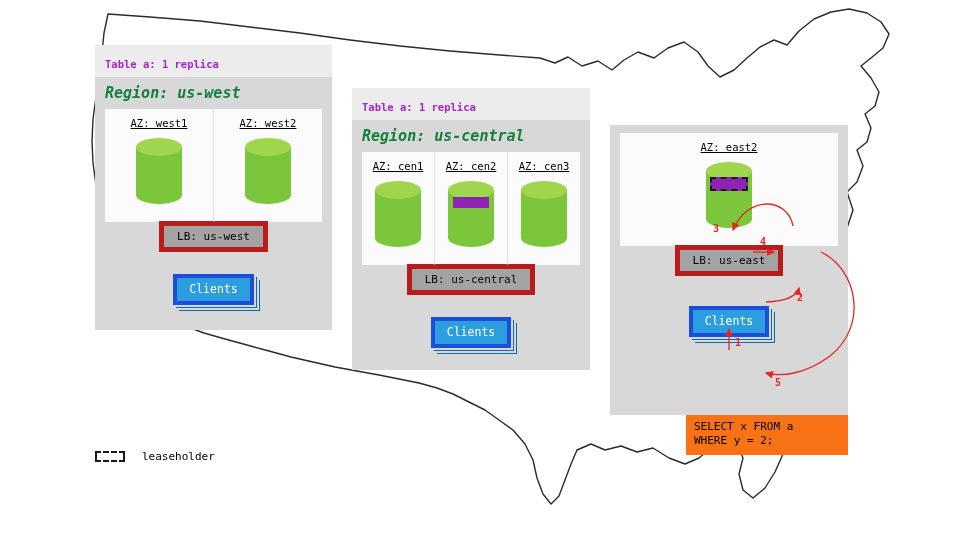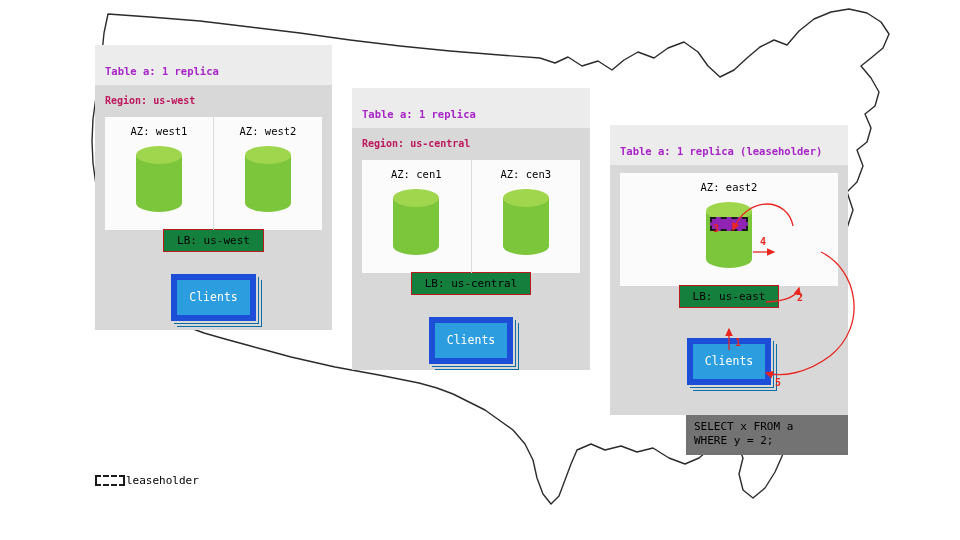--- a/index.html
+++ b/index.html
@@ -4,48 +4,48 @@
 <style>
   * { margin:0; padding:0; box-sizing:border-box; }
   html,body { width:960px; height:540px; background:#fff; }
   body { font-family:"DejaVu Sans Mono","Liberation Mono",monospace; }
   .stage { position:relative; width:960px; height:540px; overflow:hidden; background:#fff; }
 
   .map-svg { position:absolute; inset:0; z-index:0; }
   .map-outline { fill:none; stroke:#2b2b2b; stroke-width:1.4; stroke-linejoin:round; }
 
   .panel { position:absolute; z-index:2; background:#d8d8d8; }
-  .panel-header { height:32px; padding:20px 10px; background:#ececec; font-size:10.5px;
+  .panel-header { height:32px; padding:13px 10px; background:#ececec; font-size:10.5px;
                   font-weight:bold; color:#a825c7; white-space:nowrap; overflow:hidden; }
   .panel-body { padding:8px 10px 0; }
-  .region-title { font-size:10px; font-weight:bold; line-height:16px; height:16px; margin-bottom:8px; color:#be185d; }
+  .region-title { font-size:15px; font-weight:bold; line-height:16px; height:16px; margin-bottom:8px; color:#15803d;font-style:italic; }
 
   .az-box { display:flex; background:#fbfbfb; }
-  .az-col { flex:1; display:flex; flex-direction:column; align-items:center; padding:8px 0 18px; }
+  .az-col { flex:1; display:flex; flex-direction:column; align-items:center; padding:8px 0 18px;text-decoration:underline; }
   .az-col + .az-col { border-left:1px solid #dcdcdc; }
   .az-label { font-size:10.5px; line-height:13px; height:13px; margin-bottom:8px; color:#000; white-space:nowrap; }
 
   .cylinder { position:relative; width:46px; height:66px; }
   .cyl-bottom { position:absolute; left:0; bottom:0; width:46px; height:18px; border-radius:50%; background:#7cc63c; }
   .cyl-body   { position:absolute; left:0; top:9px; width:46px; height:48px; background:#7cc63c; }
   .cyl-top    { position:absolute; left:0; top:0; width:46px; height:18px; border-radius:50%; background:#a0d64e; }
   .replica-band { position:absolute; z-index:3; left:5px; top:16px; width:36px; height:11px; background:#8f23b3; }
   .replica-band.leaseholder { border:2px dashed #1a1a1a; height:14px; top:15px; left:4px; width:38px; }
 
-  .lb-box { width:max-content; margin:-1px auto 10px; background:#15803d; border:1px solid #b91c1c;
+  .lb-box { width:max-content; margin:-1px auto 10px; background:#a3a3a3; border:5px solid #b91c1c;
             padding:4px 13px; font-size:11px; line-height:13px; color:#000; }
-  .clients-btn { width:max-content; margin:22px auto 0; background:#2c9ee0; border:6px solid #1d4ed8;
-                 color:#fff; padding:11px 12px; font-size:11.5px; line-height:13px;
+  .clients-btn { width:max-content; margin:22px auto 0; background:#2c9ee0; border:4px solid #1d4ed8;
+                 color:#fff; padding:5px 12px; font-size:11.5px; line-height:13px;
                  box-shadow:2px 2px 0 #d8d8d8, 3px 3px 0 #0d6ca6, 5px 5px 0 #d8d8d8, 6px 6px 0 #0d6ca6; }
   .panel-east .clients-btn { margin-top:30px; }
 
   .sql-box { position:absolute; left:686px; top:415px; width:162px; height:40px; z-index:2;
-             background:#737373; padding:5px 8px; font-size:11px; line-height:14px; color:#000; white-space:nowrap; }
+             background:#f97316; padding:5px 8px; font-size:11px; line-height:14px; color:#000; white-space:nowrap; }
 
-  .legend { position:absolute; left:95px; top:450px; z-index:2; display:flex; align-items:center; gap:1px;margin-top:24px; }
+  .legend { position:absolute; left:95px; top:450px; z-index:2; display:flex; align-items:center; gap:17px; }
   .legend-swatch { width:30px; height:11px; border:2px dashed #1a1a1a; background:#fff; }
   .legend-label { font-size:11px; color:#000; }
 
   .arrows { position:absolute; inset:0; z-index:5; pointer-events:none; }
   .arrow { fill:none; stroke:#e8251f; stroke-width:1.3; }
   .flow-num { fill:#e8251f; font-size:10px; font-weight:bold; font-family:"DejaVu Sans Mono",monospace; }
 </style>
 </head>
 <body>
 
@@ -93,37 +93,43 @@
       <div class="az-box">
         <div class="az-col">
           <div class="az-label">AZ: cen1</div>
           <div class="cylinder">
             <div class="cyl-bottom"></div>
             <div class="cyl-body"></div>
             <div class="cyl-top"></div>
           </div>
         </div>
         <div class="az-col">
+          <div class="az-label">AZ: cen2</div>
+          <div class="cylinder">
+            <div class="cyl-bottom"></div>
+            <div class="cyl-body"></div>
+            <div class="cyl-top"></div>
+            <div class="replica-band"></div>
+          </div>
+        </div>
+        <div class="az-col">
           <div class="az-label">AZ: cen3</div>
           <div class="cylinder">
             <div class="cyl-bottom"></div>
             <div class="cyl-body"></div>
             <div class="cyl-top"></div>
           </div>
         </div>
       </div>
       <div class="lb-box">LB: us-central</div>
       <div class="clients-btn">Clients</div>
     </div>
   </section>
 
   <section class="panel panel-east" style="left:610px;top:125px;width:238px;height:290px">
-    <header class="panel-header">
-      <span>Table a: 1 replica (leaseholder)</span>
-    </header>
     <div class="panel-body">
       <div class="az-box">
         <div class="az-col">
           <div class="az-label">AZ: east2</div>
           <div class="cylinder">
             <div class="cyl-bottom"></div>
             <div class="cyl-body"></div>
             <div class="cyl-top"></div>
             <div class="replica-band leaseholder"></div>
           </div>

